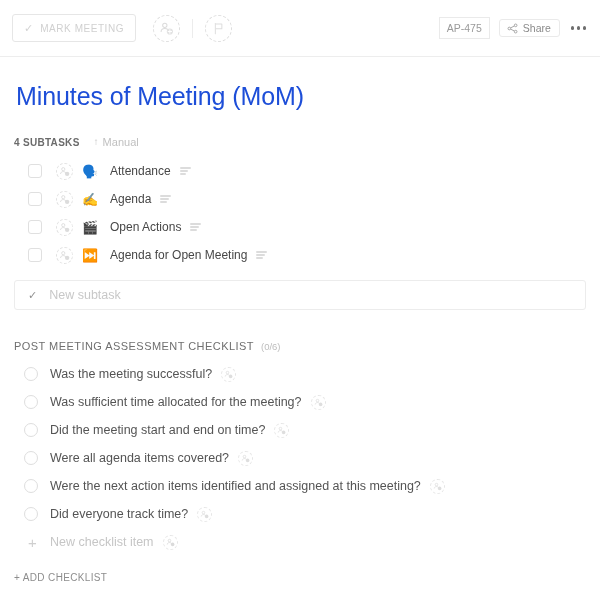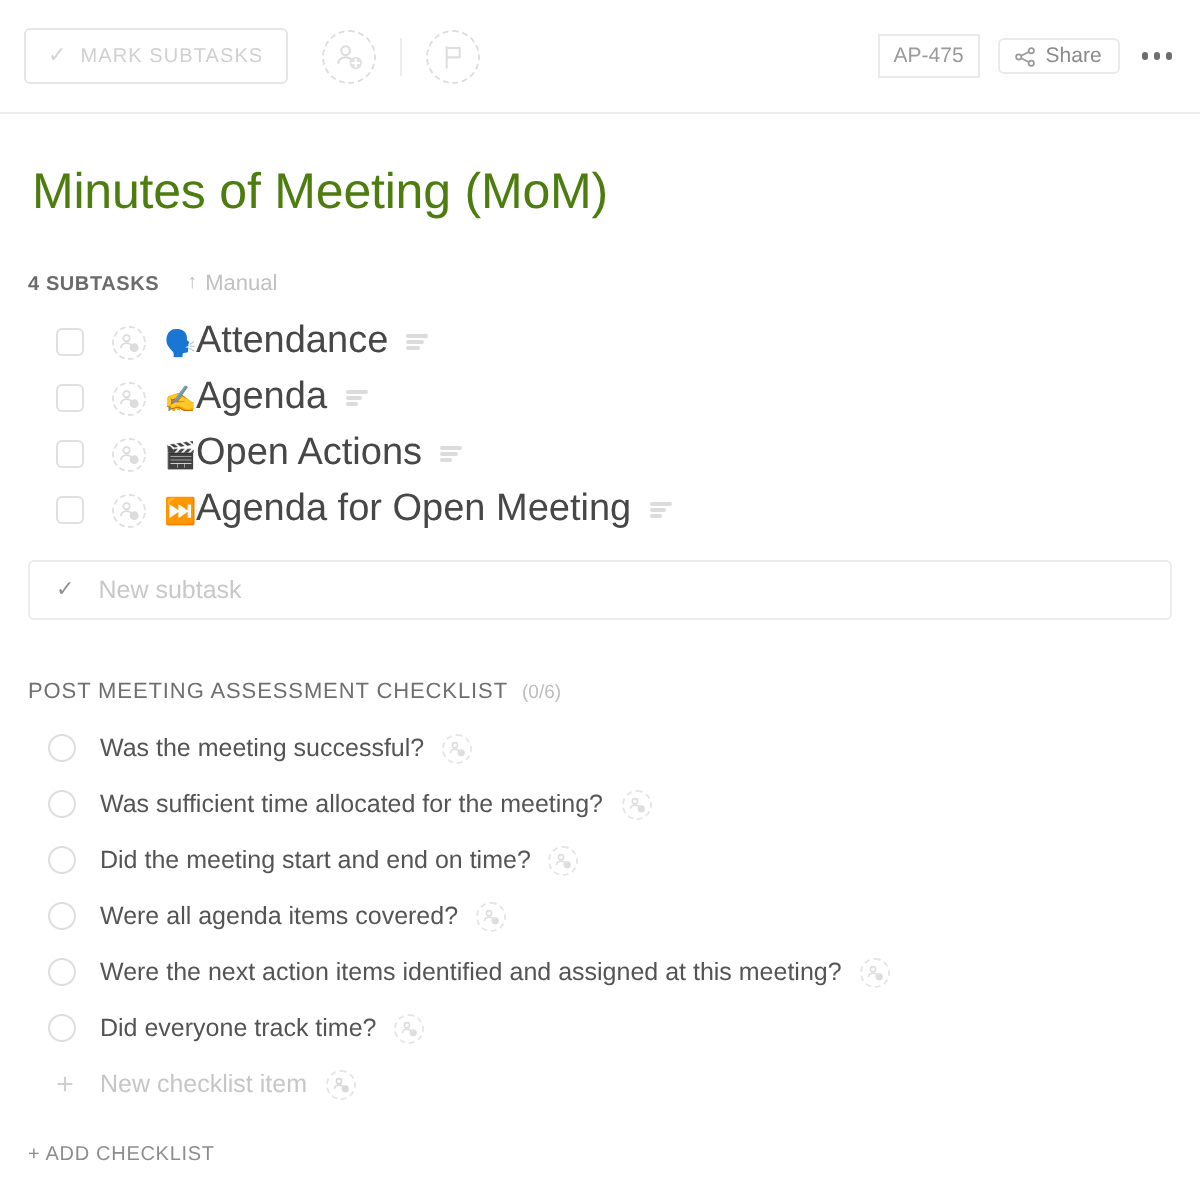--- a/index.html
+++ b/index.html
@@ -118,21 +118,21 @@
     width: 3.4px;
     height: 3.4px;
     border-radius: 50%;
     background: #6e6e6e;
   }
 
   
   .page-title {
     font-size: 25px;
     font-weight: 400;
-    color: #4d7c0f;
+    color: #1d4ed8;
     padding: 24px 0 0 16px;
     line-height: 1.2;
     letter-spacing: -0.1px;
   }
 
   
   .subtasks-head {
     display: flex;
     align-items: center;
     padding: 25px 0 0 14px;
@@ -198,22 +198,22 @@
     margin-left: 10px;
     font-size: 13px;
     line-height: 1;
     width: 15px;
     display: flex;
     align-items: center;
     justify-content: center;
     flex: 0 0 auto;
   }
   .st-name {
-    margin-left: 0;
-    font-size: 19px;
+    margin-left: 12px;
+    font-size: 12px;
     color: #474747;
     white-space: nowrap;
   }
   .desc-icon {
     margin-left: 9px;
     width: 11px;
     flex: 0 0 auto;
     display: flex;
     flex-direction: column;
     gap: 1.6px;
@@ -341,21 +341,21 @@
 </head>
 <body>
 
 
 
 
 <div class="toolbar">
 
   <div class="mark-complete">
     <span class="mc-check">✓</span>
-    <span class="mc-label">MARK SUBTASKS</span>
+    <span class="mc-label">MARK MEETING</span>
   </div>
 
   <div class="tb-circles">
     <div class="dashed-circle">
       <svg width="15" height="15" viewBox="0 0 16 16">
         <circle cx="6.2" cy="4.6" r="2.3" fill="none" stroke="#dcdcdc" stroke-width="1.1"></circle>
         <path d="M2.2 11.6c0-2.1 1.8-3.5 4-3.5s4 1.4 4 3.5" fill="none" stroke="#dcdcdc" stroke-width="1.1"></path>
         <circle cx="11.6" cy="11.2" r="3.3" fill="#e2e2e2"></circle>
         <path d="M11.6 9.4v3.6M9.8 11.2h3.6" stroke="#ffffff" stroke-width="1.1" stroke-linecap="round"></path>
       </svg>

